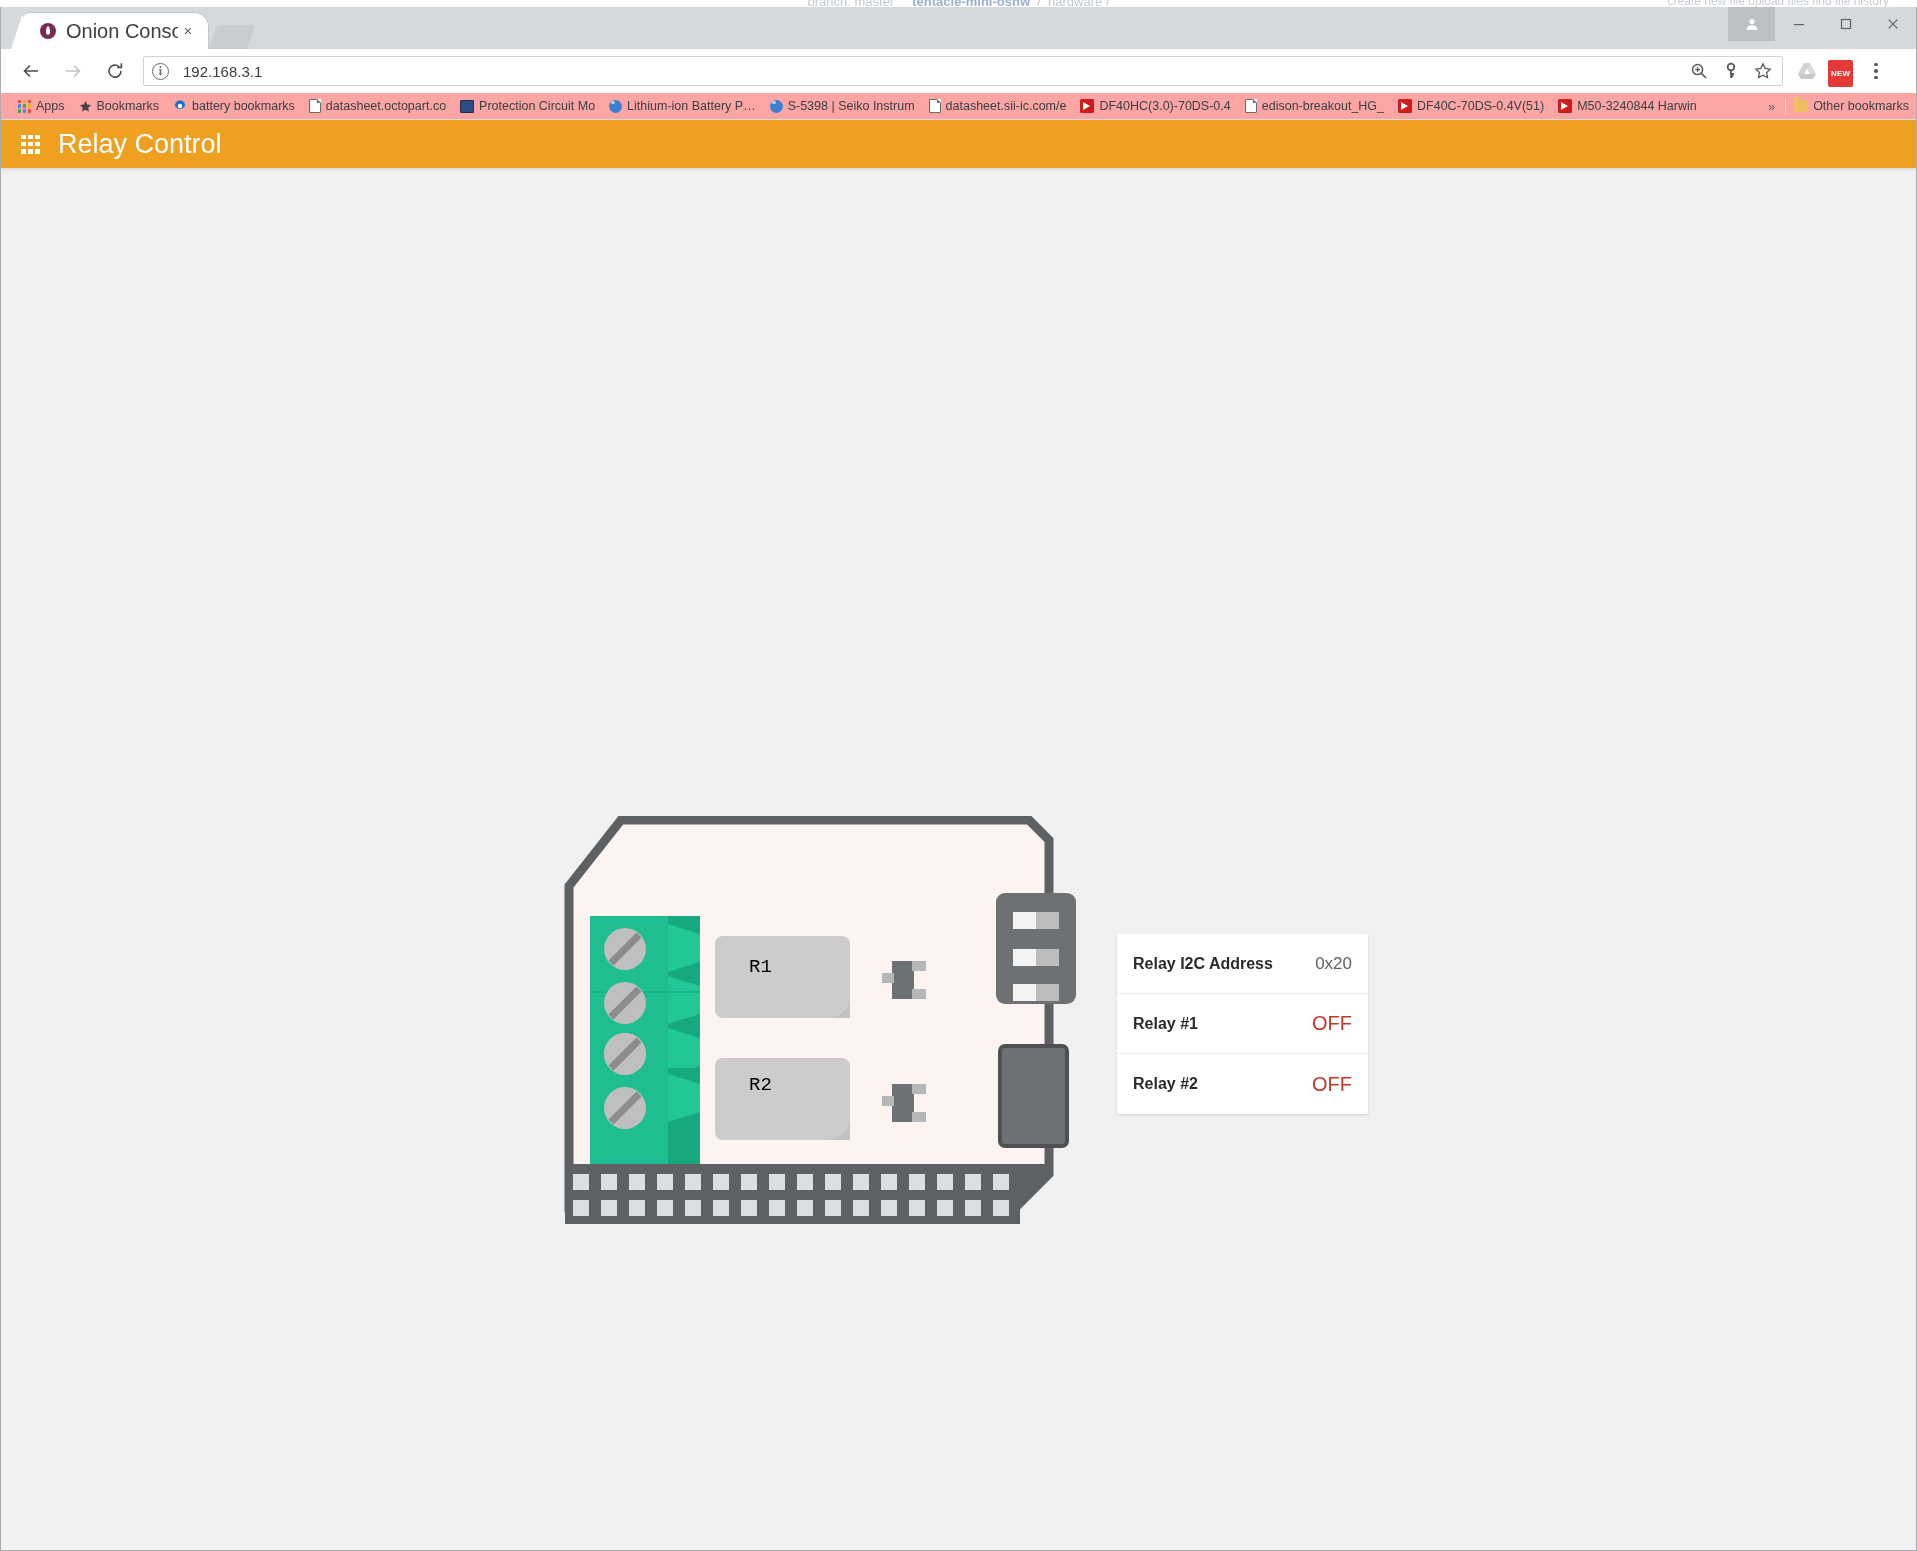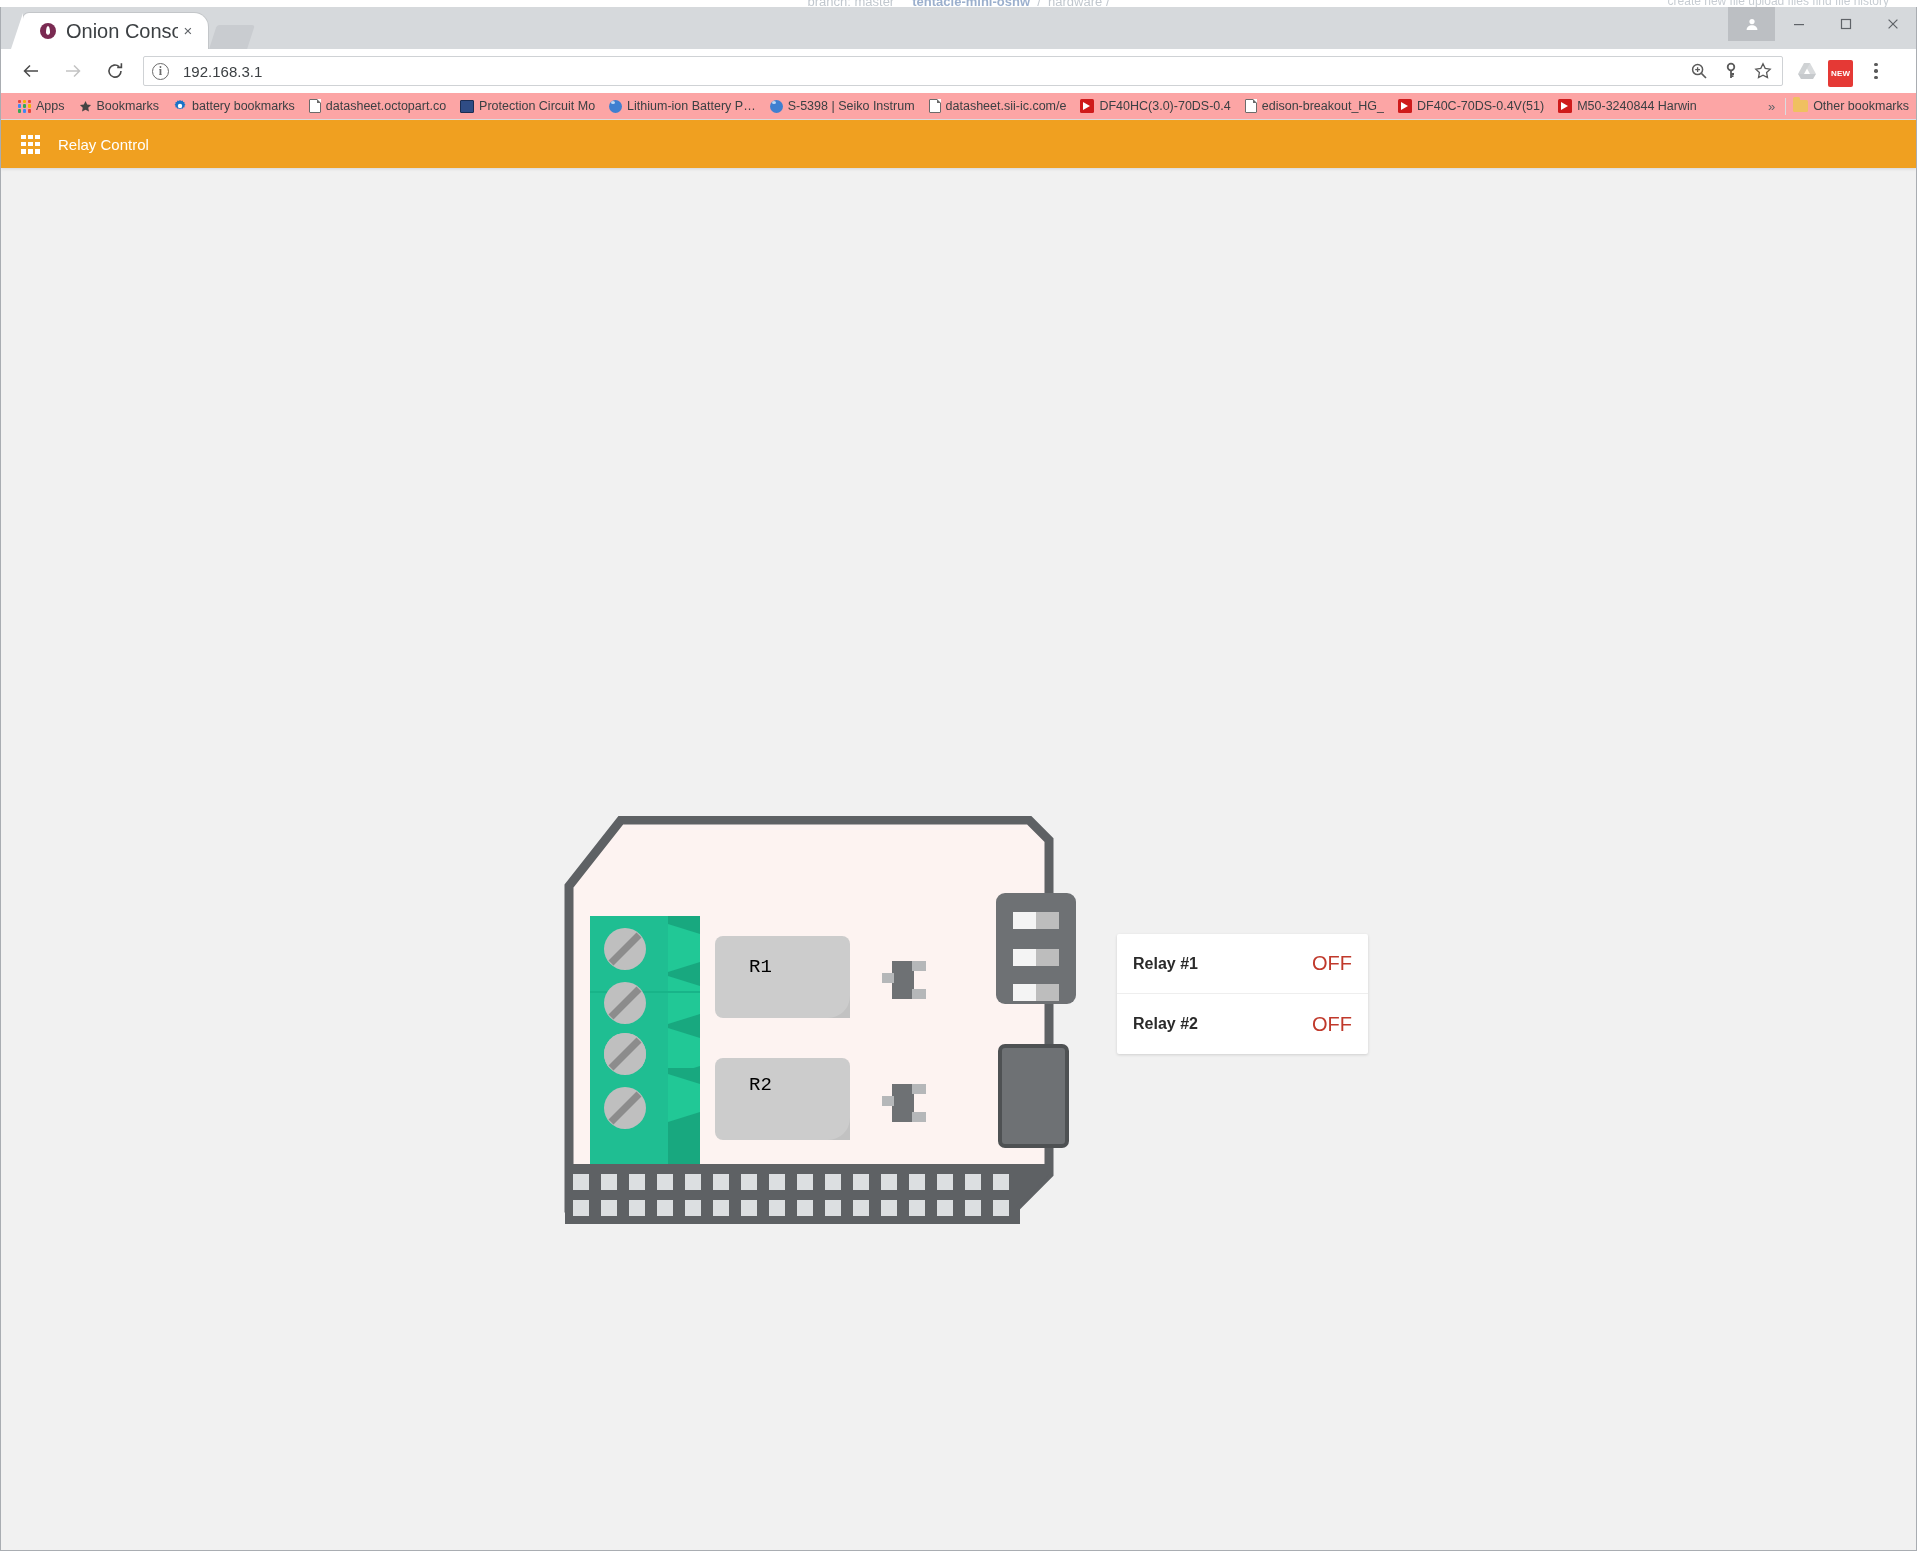--- a/index.html
+++ b/index.html
@@ -207,21 +207,21 @@
     overflow: hidden;
   }
   #appbar {
     height: 48px; background: #f0a020;
     display: flex; align-items: center;
     padding-left: 20px;
     box-shadow: 0 1px 3px rgba(0,0,0,.12);
   }
   #appbar-grid { width:19px; height:19px; display:grid; grid-template-columns:repeat(3,1fr); grid-template-rows:repeat(3,1fr); gap:2.4px; cursor:pointer; }
   #appbar-grid i { background:#fff; display:block; }
-  #appbar-title { margin-left: 18px; color:#ffffff; font-size: 15px; }
+  #appbar-title { margin-left: 18px; color:#ffffff; font-size: 27px; }
 
   
   #content-area { position: relative; width: 100%; height: 100%; }
 
   #board {
     position: absolute; left: 548px; top: 648px;
     width: 552px; height: 412px;
   }
   #board svg { display:block; }
 
@@ -608,20 +608,24 @@
         </svg>
 
         <div id="board-labels">
           <span class="relay-label" id="label-r1">R1</span>
           <span class="relay-label" id="label-r2">R2</span>
         </div>
       </div>
 
       <div id="relay-panel">
         <div class="relay-row">
+          <span class="relay-name">Relay I2C Address</span>
+          <span class="relay-value">0x20</span>
+        </div>
+        <div class="relay-row">
           <span class="relay-name">Relay #1</span>
           <span class="relay-value state-off">OFF</span>
         </div>
         <div class="relay-row">
           <span class="relay-name">Relay #2</span>
           <span class="relay-value state-off">OFF</span>
         </div>
       </div>
 
     </div>

